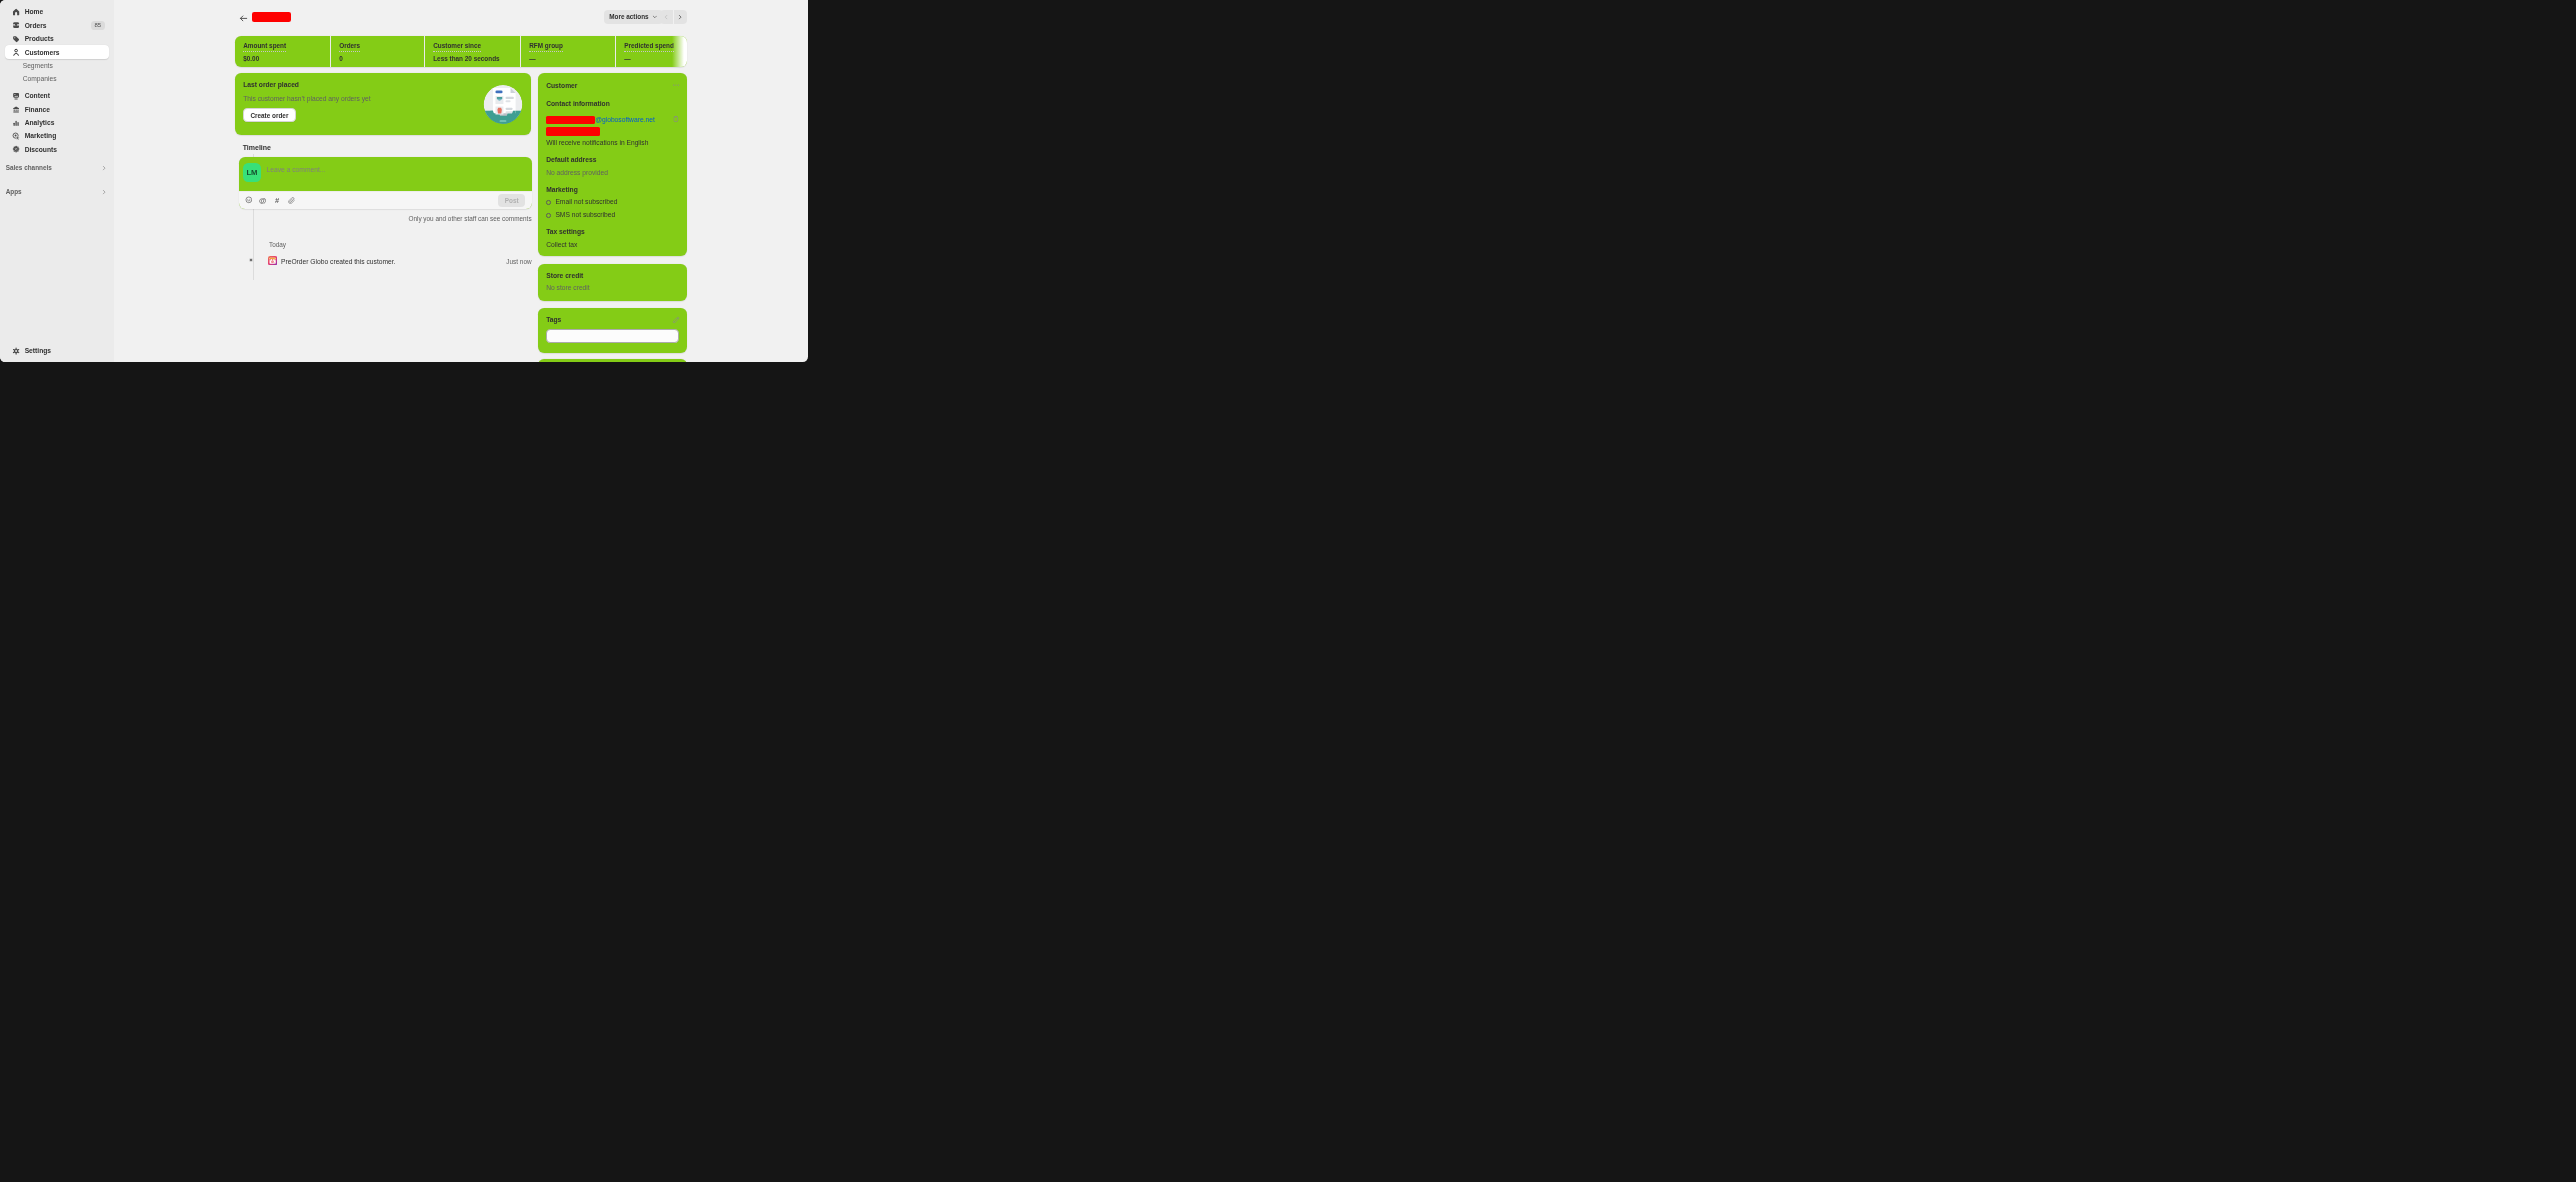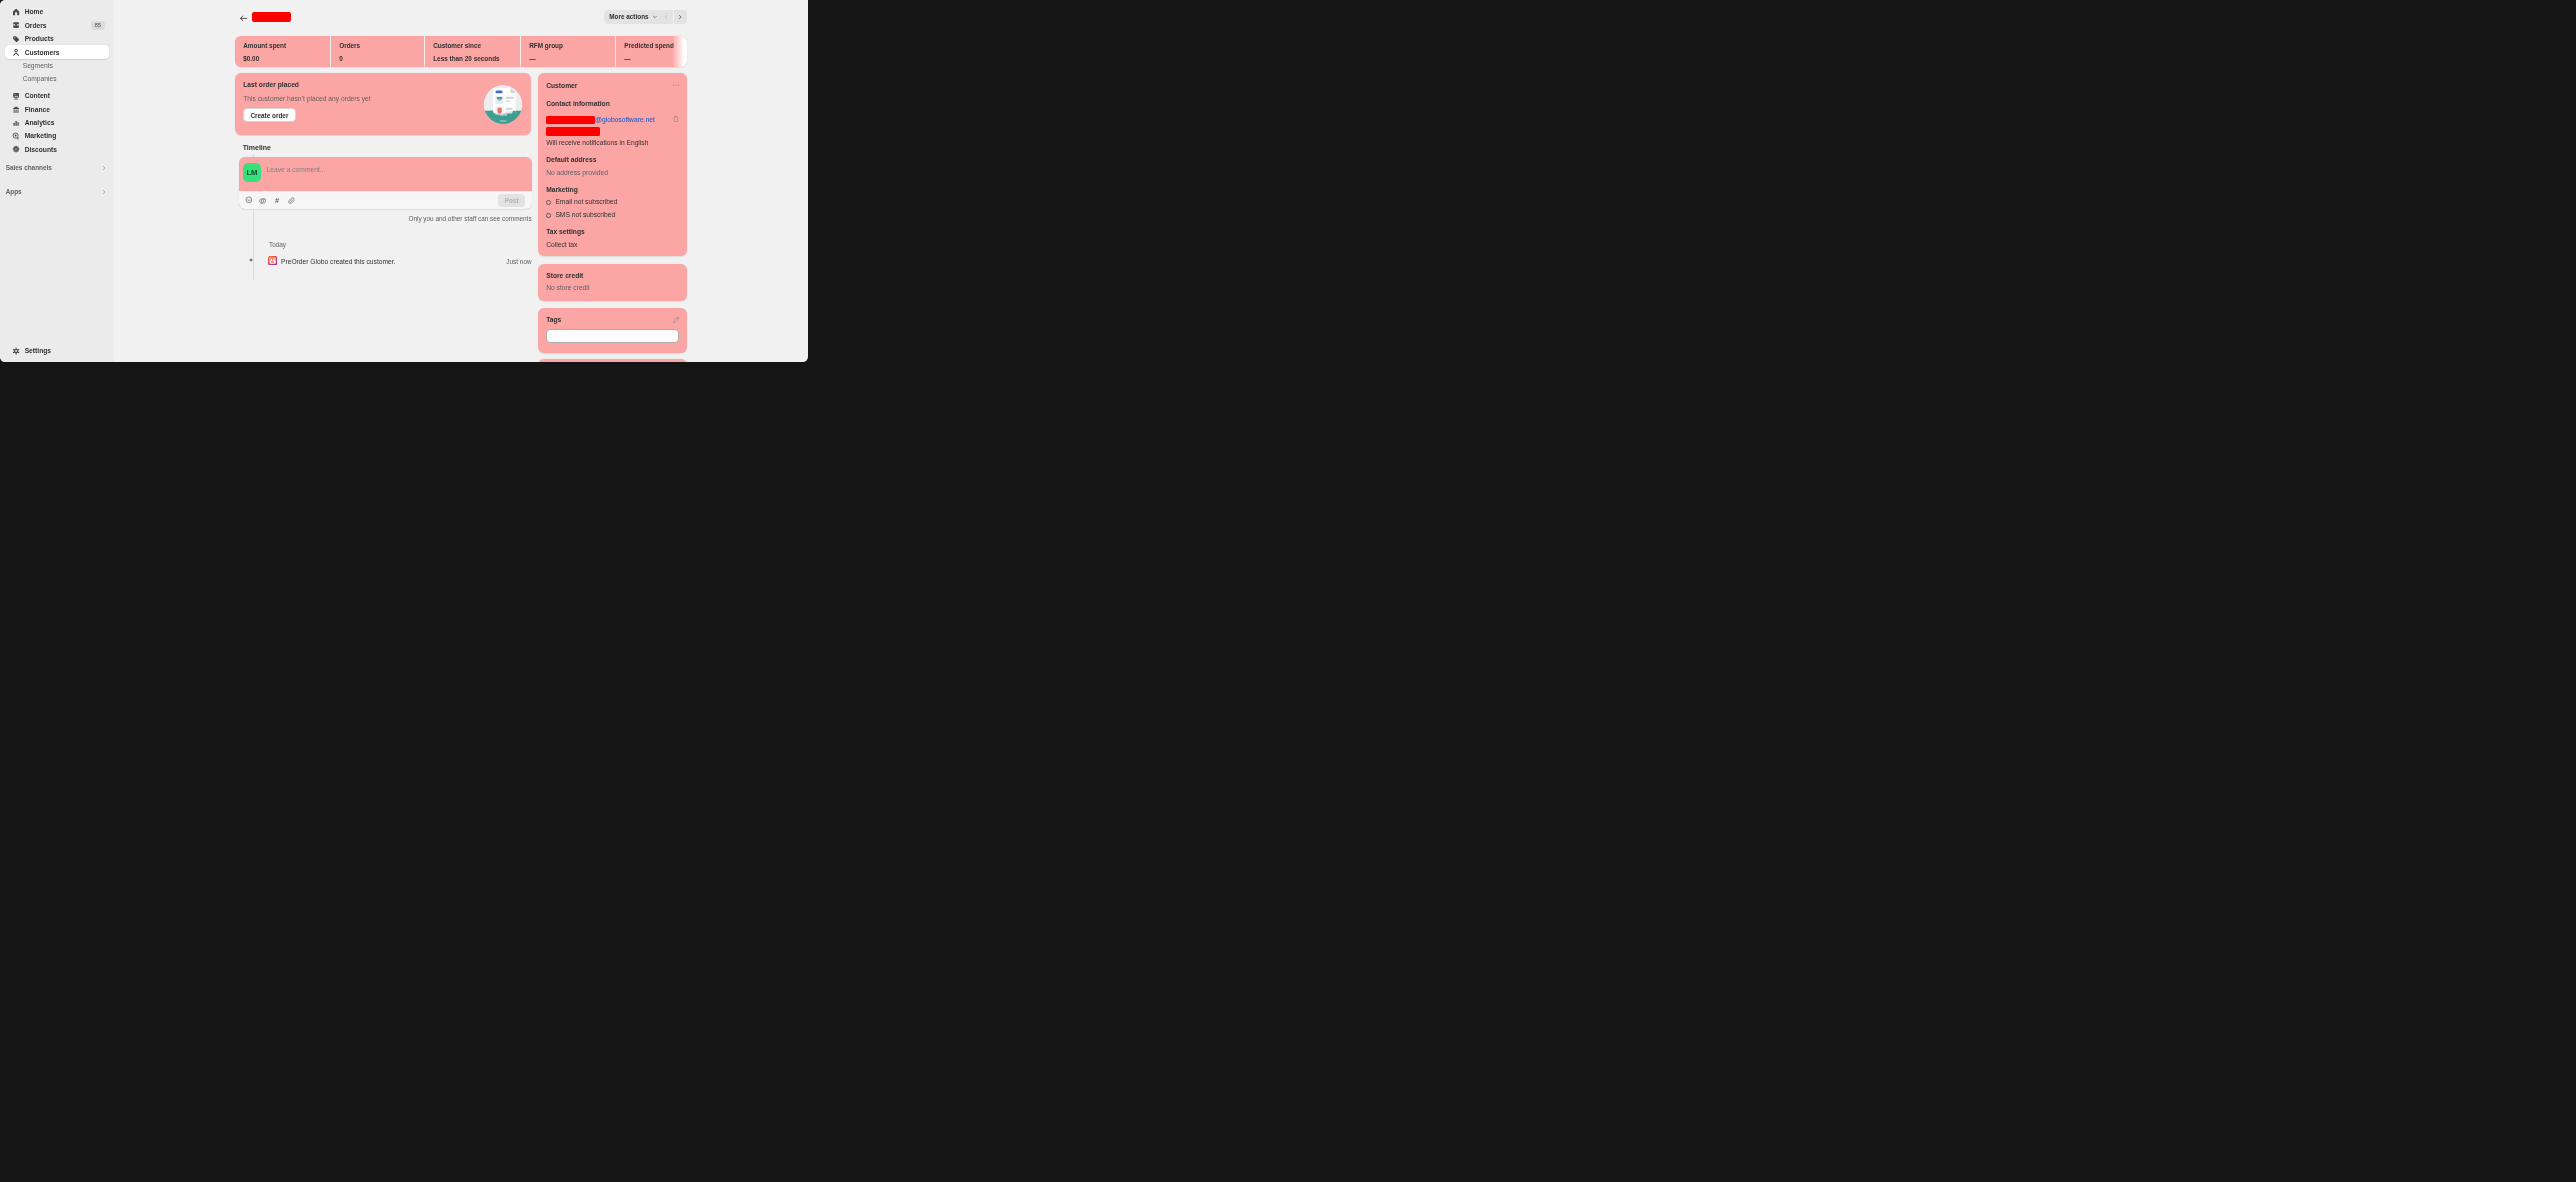--- a/index.html
+++ b/index.html
@@ -57,21 +57,21 @@
   .more-actions {
     position:absolute; left:369px; top:10.3px; height:13.4px; padding:0 5.2px;
     border-radius:4.1px; background:#e3e3e3; display:flex; align-items:center; gap:3.1px;
     font-size:6.4px; font-weight:600; color:#303030; cursor:pointer;
   }
   .pager { position:absolute; left:425px; top:10.3px; width:27px; height:13.4px;
     border-radius:4.1px; background:#e3e3e3; display:flex; overflow:hidden; }
   .pager-half { flex:1; display:flex; align-items:center; justify-content:center; cursor:pointer; }
   .pager-half + .pager-half { border-left:1px solid #f1f1f1; }
 
-  .card { position:absolute; background:#fca5a5; border-radius:6.2px;
+  .card { position:absolute; background:#84cc16; border-radius:6.2px;
     box-shadow:0 0.5px 1px rgba(26,26,26,.08), 0 0 0 0.3px rgba(0,0,0,.03); }
 
   
   .stats { left:0; top:36px; width:452px; height:31px; display:flex; overflow:hidden; }
   .stat { padding:5.7px 0 0 8.2px; position:relative; white-space:nowrap; overflow:hidden; flex:none; }
   .stat + .stat { border-left:0.5px solid #ebebeb; }
   .stat-label { display:inline-block; font-size:6.4px; font-weight:600; color:#303030;
     border-bottom:1px dotted #c6c6c6; padding-bottom:1.5px; line-height:1.15; }
   .stat-value { margin-top:3.1px; font-size:6.4px; font-weight:600; color:#303030; }
   .stat.fade::after { content:''; position:absolute; right:0; top:0; bottom:0; width:15.5px;

